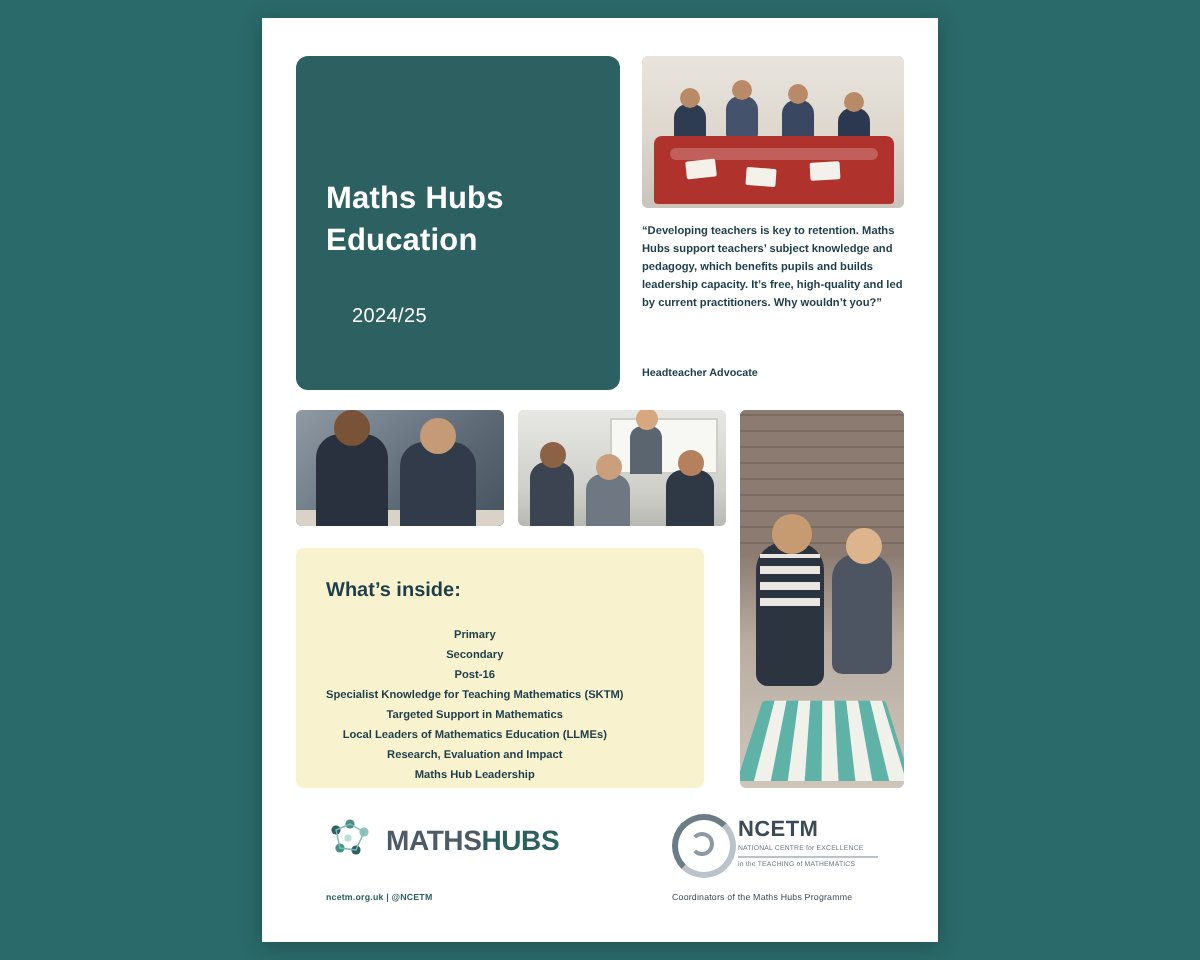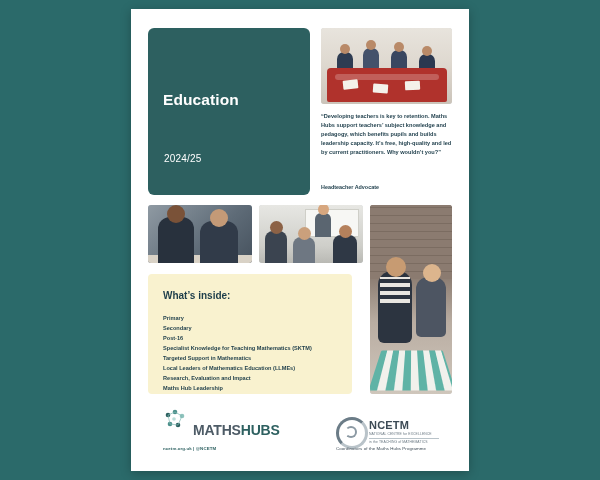--- a/index.html
+++ b/index.html
@@ -39,21 +39,21 @@
     top: 62px;
     width: 135px;
     color: #ffffff;
     font-size: 15.5px;
     font-weight: bold;
     line-height: 1.33;
     letter-spacing: 0.1px;
   }
   .title-card .subtitle {
     position: absolute;
-    left: 16px;
+    left: 28px;
     top: 125px;
     color: #ffffff;
     font-size: 10px;
     font-weight: normal;
     letter-spacing: 0.2px;
   }
 
   
   .photo {
     position: absolute;
@@ -139,20 +139,21 @@
 
   
   .inside-box {
     position: absolute;
     left: 17px;
     top: 265px;
     width: 204px;
     height: 120px;
     background: #f9f2cf;
     border-radius: 4px;
+    text-align: center;
   }
   .inside-title {
     position: absolute;
     left: 15px;
     top: 16px;
     color: #1d3d4a;
     font-size: 10px;
     font-weight: bold;
   }
   .inside-list {
@@ -183,29 +184,28 @@
     position: absolute;
     left: 0; top: 1px;
     width: 24px; height: 24px;
   }
   .logo-mathshubs .wordmark {
     position: absolute;
     left: 30px; top: 5px;
     font-size: 14px;
     font-weight: bold;
     letter-spacing: -0.2px;
-    margin-top: 10px;
   }
   .wordmark .maths { color: #4d5b66; }
   .wordmark .hubs { color: #2d6060; }
 
   .logo-ncetm {
     position: absolute;
     left: 205px;
-    top: 406px;
+    top: 396px;
     width: 110px;
     height: 30px;
   }
   .logo-ncetm .swirl {
     position: absolute;
     left: 0; top: 2px; width: 26px; height: 26px;
     border: 3px solid #6b7c87; border-radius: 50%;
     border-right-color: #b9c3c9;
     border-bottom-color: #b9c3c9;
   }
@@ -236,20 +236,21 @@
     color: #3c4a55; font-size: 4.4px; letter-spacing: 0.1px;
   }
 </style>
 </head>
 <body>
 
 <div class="page">
 
   <div class="title-card">
     <div class="title">
+      <div>Maths Hubs</div>
       <div>Education</div>
     </div>
     <div class="subtitle">2024/25</div>
   </div>
 
   <div class="photo" id="photo-classroom-table">
     <div class="bg"></div>
     <div class="kid k1"></div>
     <div class="kid k2"></div>
     <div class="kid k3"></div>

